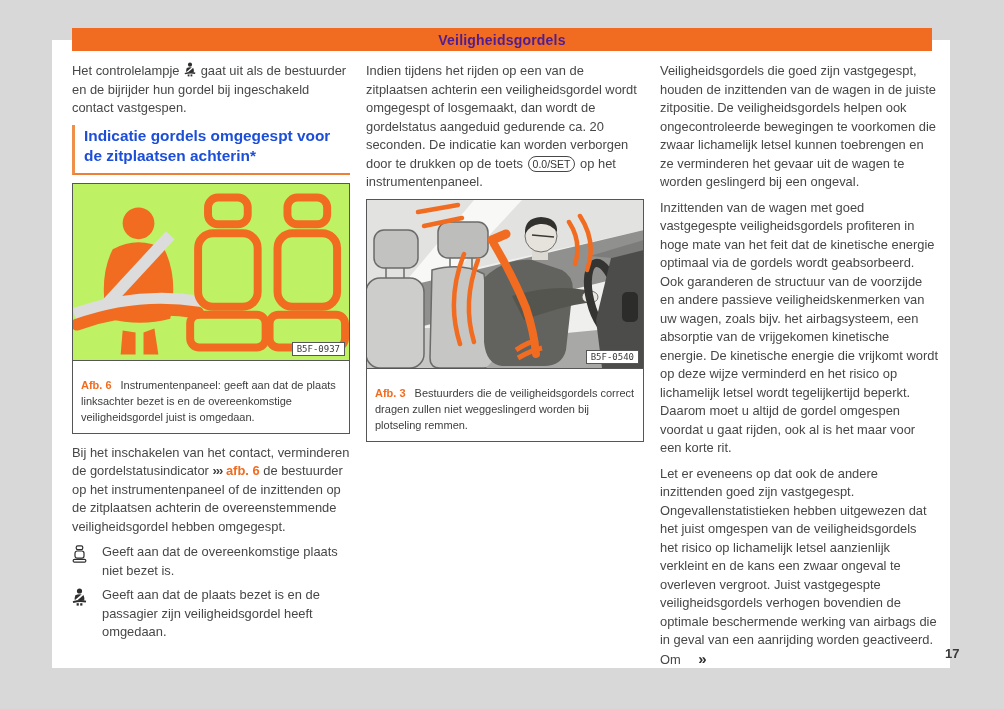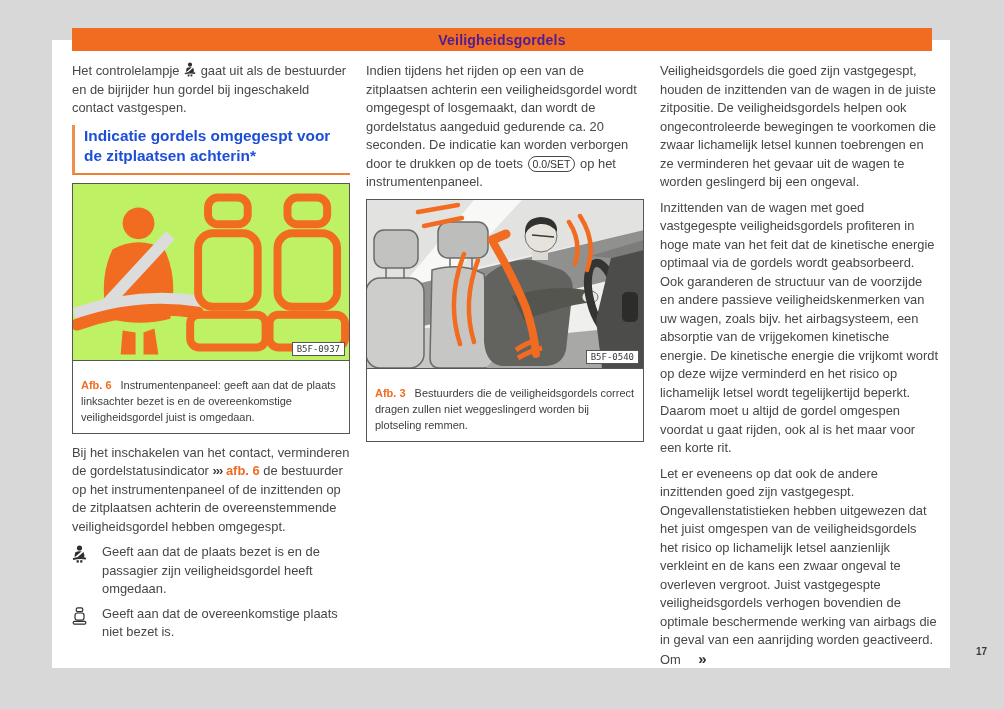--- a/index.html
+++ b/index.html
@@ -59,22 +59,22 @@
     padding:0 4px;margin:0 1px;
     font-size:10.5px;font-weight:normal;line-height:14px;color:#333333;
     white-space:nowrap;vertical-align:baseline;
   }
   .legend-row{display:flex;gap:13px;margin:4px 0 6px 0;}
   .legend-icon{flex:none;width:17px;padding-top:2px;}
   .legend-row .body-text{margin:0;}
   .inline-icon{vertical-align:-2px;margin:0 1px;}
   .cont-mark{font-weight:bold;color:#2f2f2f;font-size:15px;margin-left:14px;}
   .page-num{
-    position:absolute;left:976px;top:646px;
-    font-size:10px;font-weight:bold;color:#3a3a3a;
+    position:absolute;left:945px;top:646px;
+    font-size:13px;font-weight:bold;color:#3a3a3a;
   }
 </style>
 </head>
 <body>
 
 <div class="sheet"></div>
 
 <div class="header-bar">
   <span>Veiligheidsgordels</span>
 </div>
@@ -130,41 +130,41 @@
 
     <p class="body-text">
       <span>Bij het inschakelen van het contact, verminderen de gordelstatusindicator</span>
       <span class="ref-arrows">›››</span>
       <span class="ref-link">afb. 6</span>
       <span>de bestuurder op het instrumentenpaneel of de inzittenden op de zitplaatsen achterin de overeenstemmende veiligheidsgordel hebben omgegespt.</span>
     </p>
 
     <div class="legend-row">
       <span class="legend-icon">
+        <svg width="15" height="18" viewBox="0 0 15 18" fill="none" stroke="#2e2e2e" stroke-width="1.2">
+          <rect x="4.2" y="0.8" width="6.6" height="3.8" rx="1.6"></rect>
+          <rect x="3" y="6" width="9" height="7.2" rx="2.2"></rect>
+          <rect x="1.2" y="14.4" width="12.6" height="2.8" rx="1.2"></rect>
+        </svg>
+      </span>
+      <p class="body-text">Geeft aan dat de overeenkomstige plaats niet bezet is.</p>
+    </div>
+
+    <div class="legend-row">
+      <span class="legend-icon">
         <svg width="15" height="18" viewBox="0 0 15 18">
           <circle cx="7.5" cy="3" r="2.6" fill="#2e2e2e"></circle>
           <path d="M3.4 7.2 Q7.5 5.2 11.6 7.2 Q12.8 10 12.2 12.6 L2.8 12.6 Q2.2 10 3.4 7.2 Z" fill="#2e2e2e"></path>
           <line x1="11.8" y1="5.6" x2="3.2" y2="13" stroke="#ffffff" stroke-width="1.7"></line>
           <path d="M1 14.2 Q7.5 12.2 14 13.6" stroke="#2e2e2e" stroke-width="1.8" fill="none"></path>
           <rect x="4.6" y="15.2" width="2.2" height="2.4" fill="#2e2e2e"></rect>
           <rect x="8.2" y="15.2" width="2.2" height="2.4" fill="#2e2e2e"></rect>
         </svg>
       </span>
       <p class="body-text">Geeft aan dat de plaats bezet is en de passagier zijn veiligheidsgordel heeft omgedaan.</p>
-    </div>
-
-    <div class="legend-row">
-      <span class="legend-icon">
-        <svg width="15" height="18" viewBox="0 0 15 18" fill="none" stroke="#2e2e2e" stroke-width="1.2">
-          <rect x="4.2" y="0.8" width="6.6" height="3.8" rx="1.6"></rect>
-          <rect x="3" y="6" width="9" height="7.2" rx="2.2"></rect>
-          <rect x="1.2" y="14.4" width="12.6" height="2.8" rx="1.2"></rect>
-        </svg>
-      </span>
-      <p class="body-text">Geeft aan dat de overeenkomstige plaats niet bezet is.</p>
     </div>
 
   </div>
 
   <div class="col">
 
 
     <p class="body-text">
       <span>Indien tijdens het rijden op een van de zitplaatsen achterin een veiligheidsgordel wordt omgegespt of losgemaakt, dan wordt de gordelstatus aangeduid gedurende ca. 20 seconden. De indicatie kan worden verborgen door te drukken op de toets</span>
       <span class="btn-pill">0.0/SET</span>

